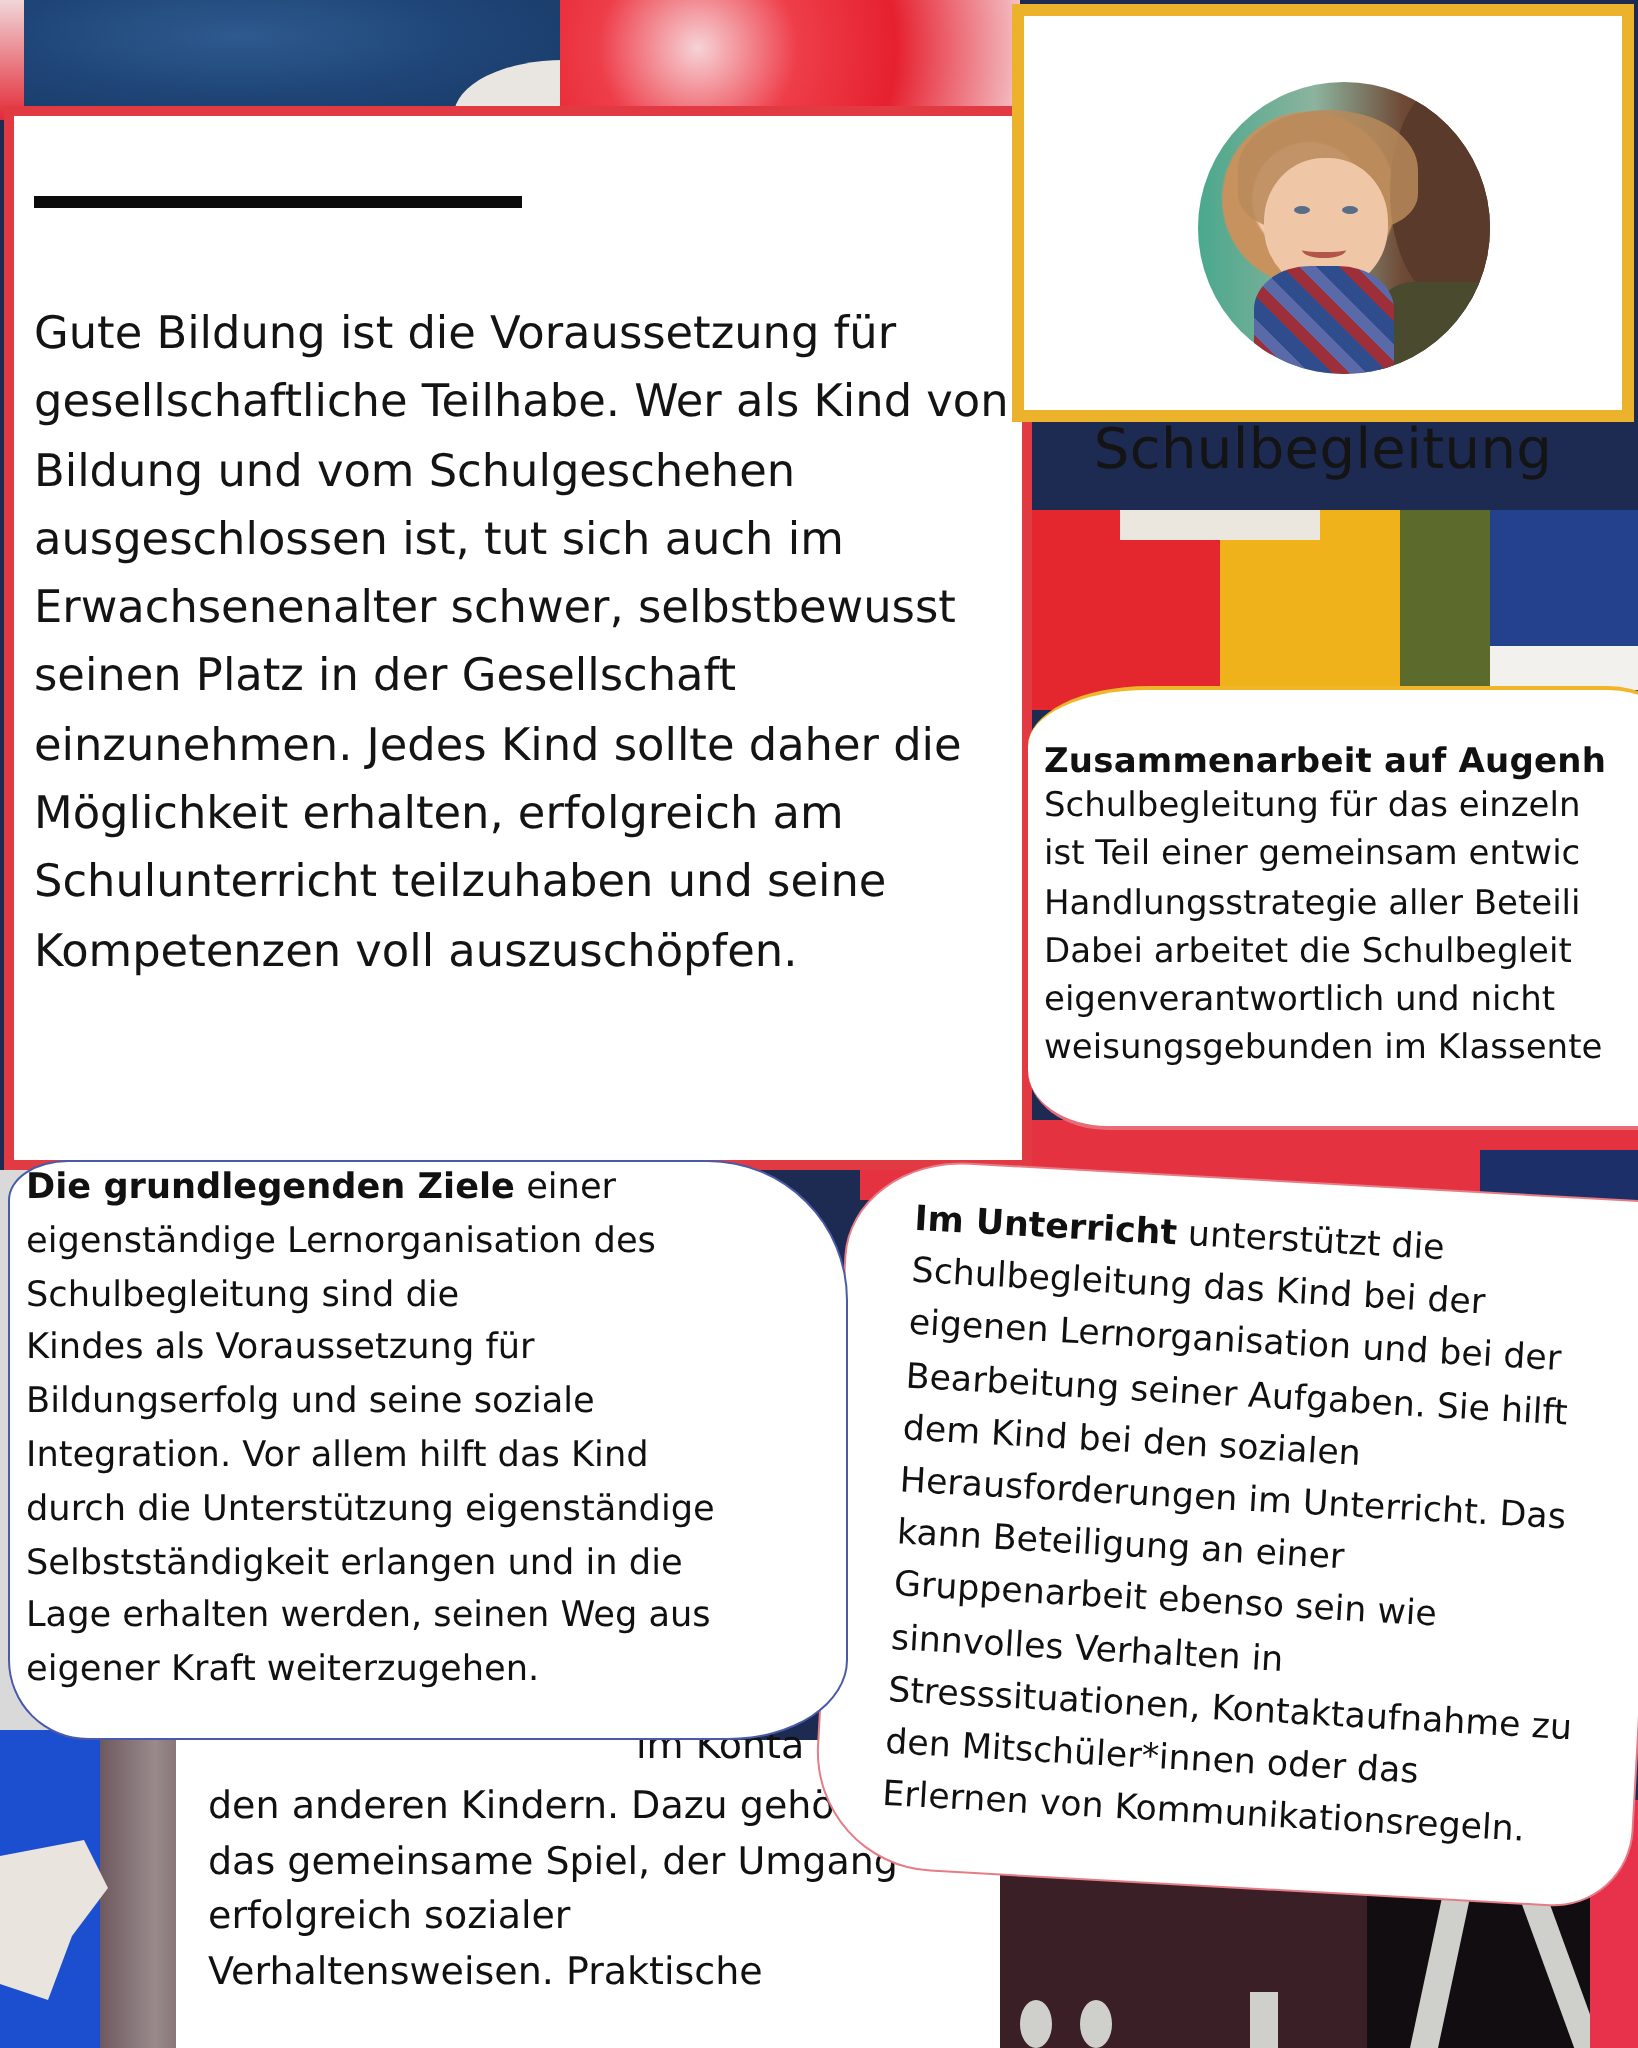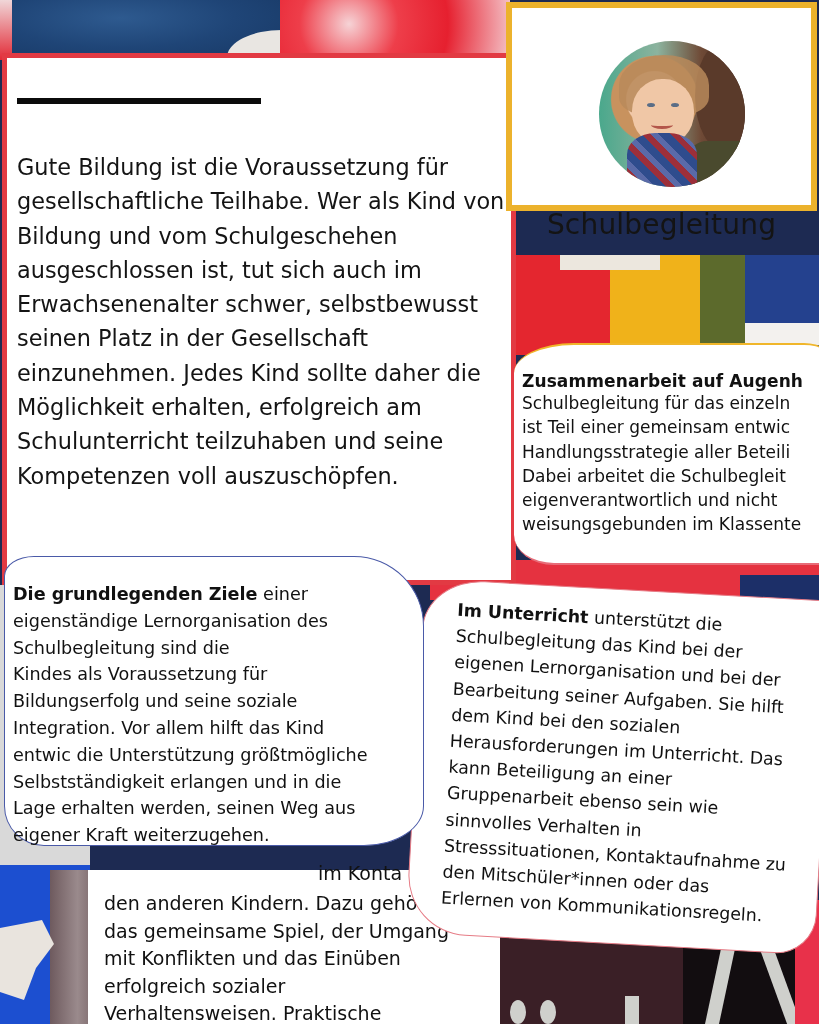--- a/index.html
+++ b/index.html
@@ -75,24 +75,24 @@
     left: 514px; top: 343px; width: 320px; height: 222px;
     border-radius: 60px 30px 10px 40px / 30px 20px 10px 30px;
     border-top: 2px solid #f0b62a; border-bottom: 2px solid #e86c78;
     padding: 26px 0 0 8px; overflow: hidden;
   }
   .card-coop .heading { font-weight: bold; font-size: 17px; white-space: nowrap; letter-spacing: 0.1px; }
   .card-coop .text { font-size: 17px; line-height: 24.3px; white-space: nowrap; }
   .card-coop .line { display:block; }
 
   .card-goals {
-    left: 4px; top: 556px; width: 420px; height: 290px;
+    left: 4px; top: 580px; width: 420px; height: 290px;
     border: 1.5px solid #4a5aa8;
     border-radius: 30px 70px 60px 40px / 20px 70px 40px 40px;
-    padding: 24px 0 0 8px;
+    padding: 0 0 0 8px;
   }
   .card-goals .line { display:block; font-size: 17.6px; line-height: 26.8px; white-space: nowrap; color:#111; }
   .card-goals .bold { font-weight: bold; }
 
   .card-lesson {
     left: 425px; top: 578px; width: 410px; height: 355px;
     border: 1.5px solid #e67c86;
     border-radius: 60px 10px 40px 60px / 50px 10px 40px 60px;
     transform: rotate(3.2deg); transform-origin: 0 0;
     padding: 16px 0 0 33px; overflow: hidden;
@@ -156,21 +156,20 @@
     <span class="line">Dabei arbeitet die Schulbegleit</span>
     <span class="line">eigenverantwortlich und nicht</span>
     <span class="line">weisungsgebunden im Klassente</span>
   </div>
 </section>
 
 <section class="blob card-social">
   <span class="partial">im Konta</span>
   <span class="line">den anderen Kindern. Dazu gehören</span>
   <span class="line">das gemeinsame Spiel, der Umgang</span>
-  <span class="line">mit Konflikten und das Einüben</span>
   <span class="line">erfolgreich sozialer</span>
   <span class="line">Verhaltensweisen. Praktische</span>
 </section>
 
 <section class="blob card-lesson">
   <span class="line"><b class="bold">Im Unterricht</b><span> unterstützt die</span></span>
   <span class="line">Schulbegleitung das Kind bei der</span>
   <span class="line">eigenen Lernorganisation und bei der</span>
   <span class="line">Bearbeitung seiner Aufgaben. Sie hilft</span>
   <span class="line">dem Kind bei den sozialen</span>
@@ -183,17 +182,17 @@
   <span class="line">Erlernen von Kommunikationsregeln.</span>
 </section>
 
 <section class="blob card-goals">
   <span class="line"><b class="bold">Die grundlegenden Ziele</b><span> einer</span></span>
   <span class="line">eigenständige Lernorganisation des</span>
   <span class="line">Schulbegleitung sind die</span>
   <span class="line">Kindes als Voraussetzung für</span>
   <span class="line">Bildungserfolg und seine soziale</span>
   <span class="line">Integration. Vor allem hilft das Kind</span>
-  <span class="line">entwic die Unterstützung größtmögliche</span>
+  <span class="line">durch die Unterstützung eigenständige</span>
   <span class="line">Selbstständigkeit erlangen und in die</span>
   <span class="line">Lage erhalten werden, seinen Weg aus</span>
   <span class="line">eigener Kraft weiterzugehen.</span>
 </section>
 
 </body></html>

